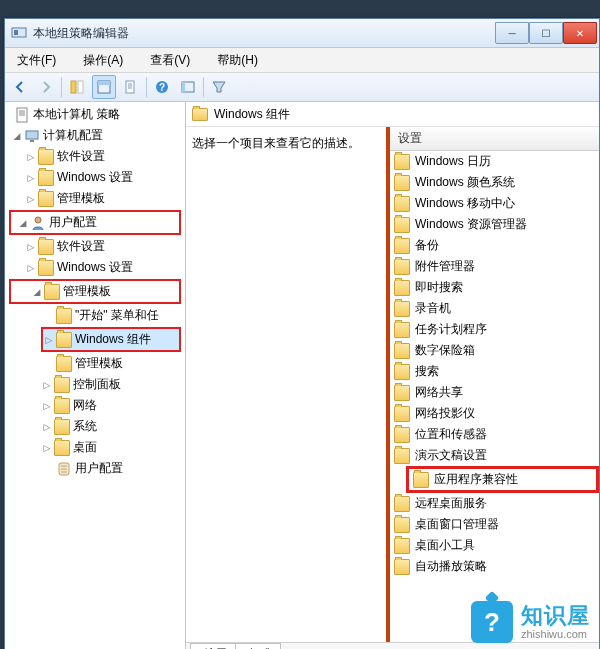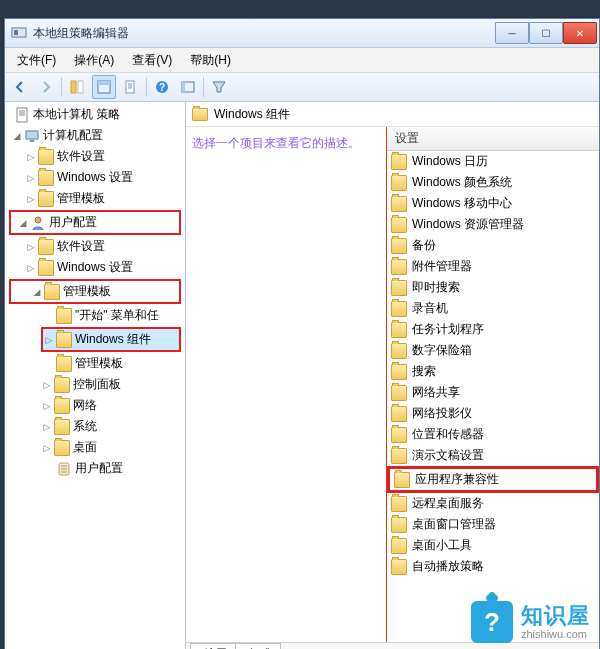--- a/index.html
+++ b/index.html
@@ -49,21 +49,21 @@
   color: #2a3a4a;
 }
 .winbtn.close { background: linear-gradient(#f27a6a,#d94330); color: #fff; border-color: #a02c1e; }
 .menubar {
   height: 24px;
   display: flex;
   align-items: center;
   padding: 0 4px;
   background: #f3f3f3;
   border-bottom: 1px solid #d6d6d6;
-  gap: 2px;
+  gap: 11px;
 }
 .menubar span { padding: 2px 8px; }
 .toolbar {
   height: 28px;
   background: linear-gradient(#f4f8fd,#e4ecf7);
   border-bottom: 1px solid #b7c9de;
   display: flex;
   align-items: center;
   padding: 0 4px;
   gap: 4px;
@@ -126,23 +126,23 @@
   gap: 6px;
 }
 .right-body {
   flex: 1;
   display: flex;
   min-height: 0;
   border-top: none;
 }
 .desc-col {
   width: 188px;
-  border-right: 1px solid #c2410c;
+  border-right: 4px solid #c2410c;
   padding: 8px 6px;
-  color: #8b5cf6;
+  color: #000000;
 }
 .right-inner {
   flex: 1;
   overflow-y: auto;
   overflow-x: hidden;
 }
 .list-header {
   position: sticky;
   top: 0;
   background: linear-gradient(#fdfdfd,#ececec);
@@ -215,21 +215,21 @@
   position: relative;
   display:flex;align-items:center;justify-content:center;
   color:#fff;font-size:26px;font-weight:bold;
 }
 .wm-icon::before{
  content:""; position:absolute; left:50%; top:-8px; width:10px;height:10px;background:inherit;border-radius:2px;transform:translateX(-50%) rotate(45deg);
 }
 .wm-text { line-height: 1.1; }
 .wm-text .t1 { font-size: 22px; color: #2aa7e0; font-weight: bold; letter-spacing: 1px; }
 .wm-text .t2 { font-size: 11px; color: #888; }
-.big-red { border: 3px solid #e02020; }
+.big-red { border: 3px solid #e02020; margin-left: 16px; }
 </style>
 </head>
 <body>
 
 <div class="window">
   <div class="titlebar">
     <svg class="icon" viewBox="0 0 16 16">
         <rect x="1" y="3" width="14" height="9" fill="#dbe9f7" stroke="#5a7ca0"></rect>
         <rect x="3" y="5" width="4" height="5" fill="#5a7ca0"></rect>
       </svg>

